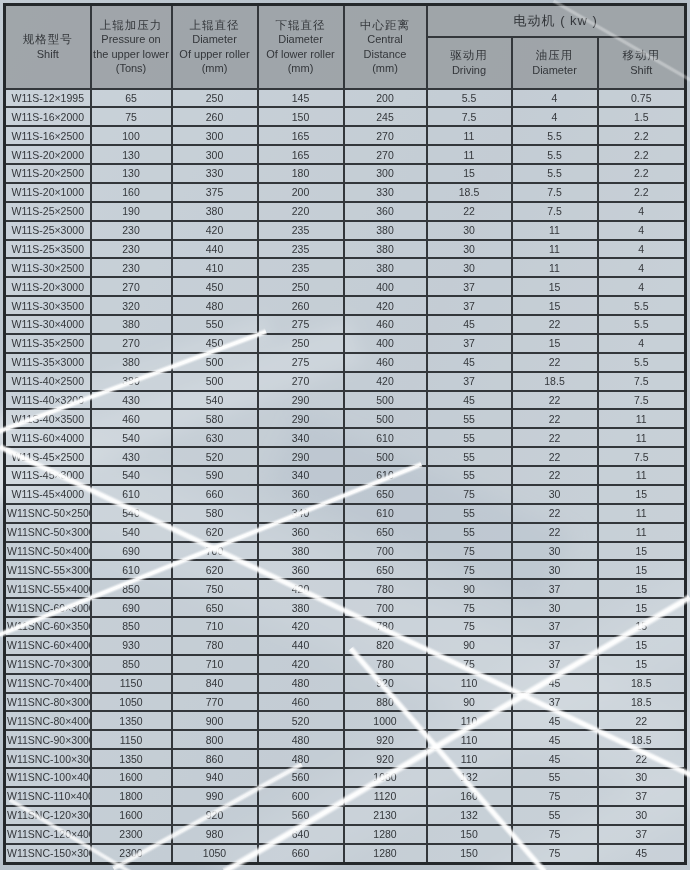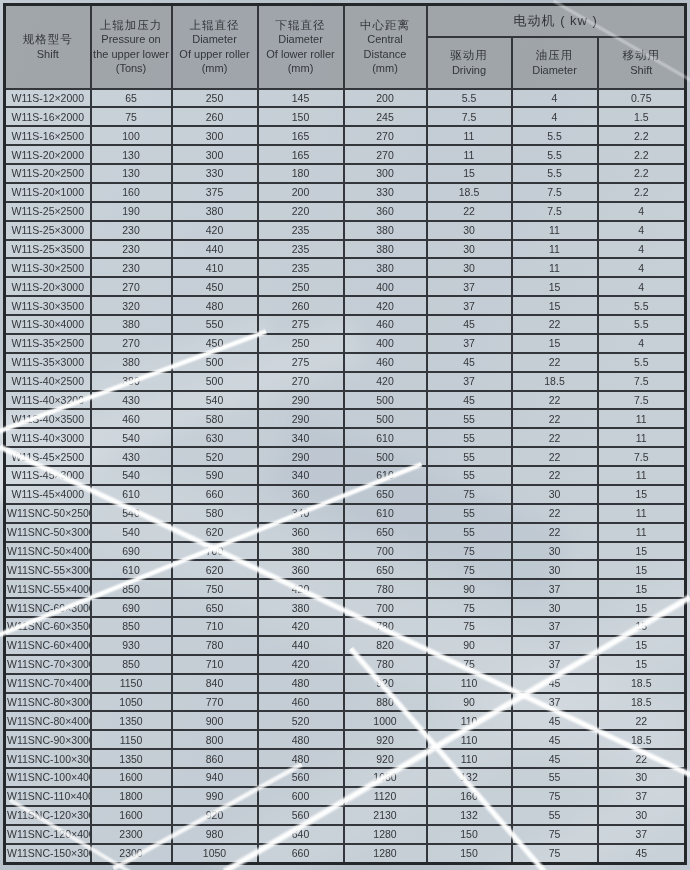--- a/index.html
+++ b/index.html
@@ -125,21 +125,21 @@
           <span class="line">Diameter</span>
         </th>
         <th>
           <span class="line zh">移动用</span>
           <span class="line">Shift</span>
         </th>
       </tr>
     </thead>
     <tbody>
         <tr>
-          <td>W11S-12×2000</td>
+          <td>W11S-12×1995</td>
           <td>65</td>
           <td>250</td>
           <td>145</td>
           <td>200</td>
           <td>5.5</td>
           <td>4</td>
           <td>0.75</td>
         </tr>
         <tr>
           <td>W11S-16×2000</td>
@@ -305,21 +305,21 @@
           <td>W11S-40×3500</td>
           <td>460</td>
           <td>580</td>
           <td>290</td>
           <td>500</td>
           <td>55</td>
           <td>22</td>
           <td>11</td>
         </tr>
         <tr>
-          <td>W11S-40×3000</td>
+          <td>W11S-60×4000</td>
           <td>540</td>
           <td>630</td>
           <td>340</td>
           <td>610</td>
           <td>55</td>
           <td>22</td>
           <td>11</td>
         </tr>
         <tr>
           <td>W11S-45×2500</td>

